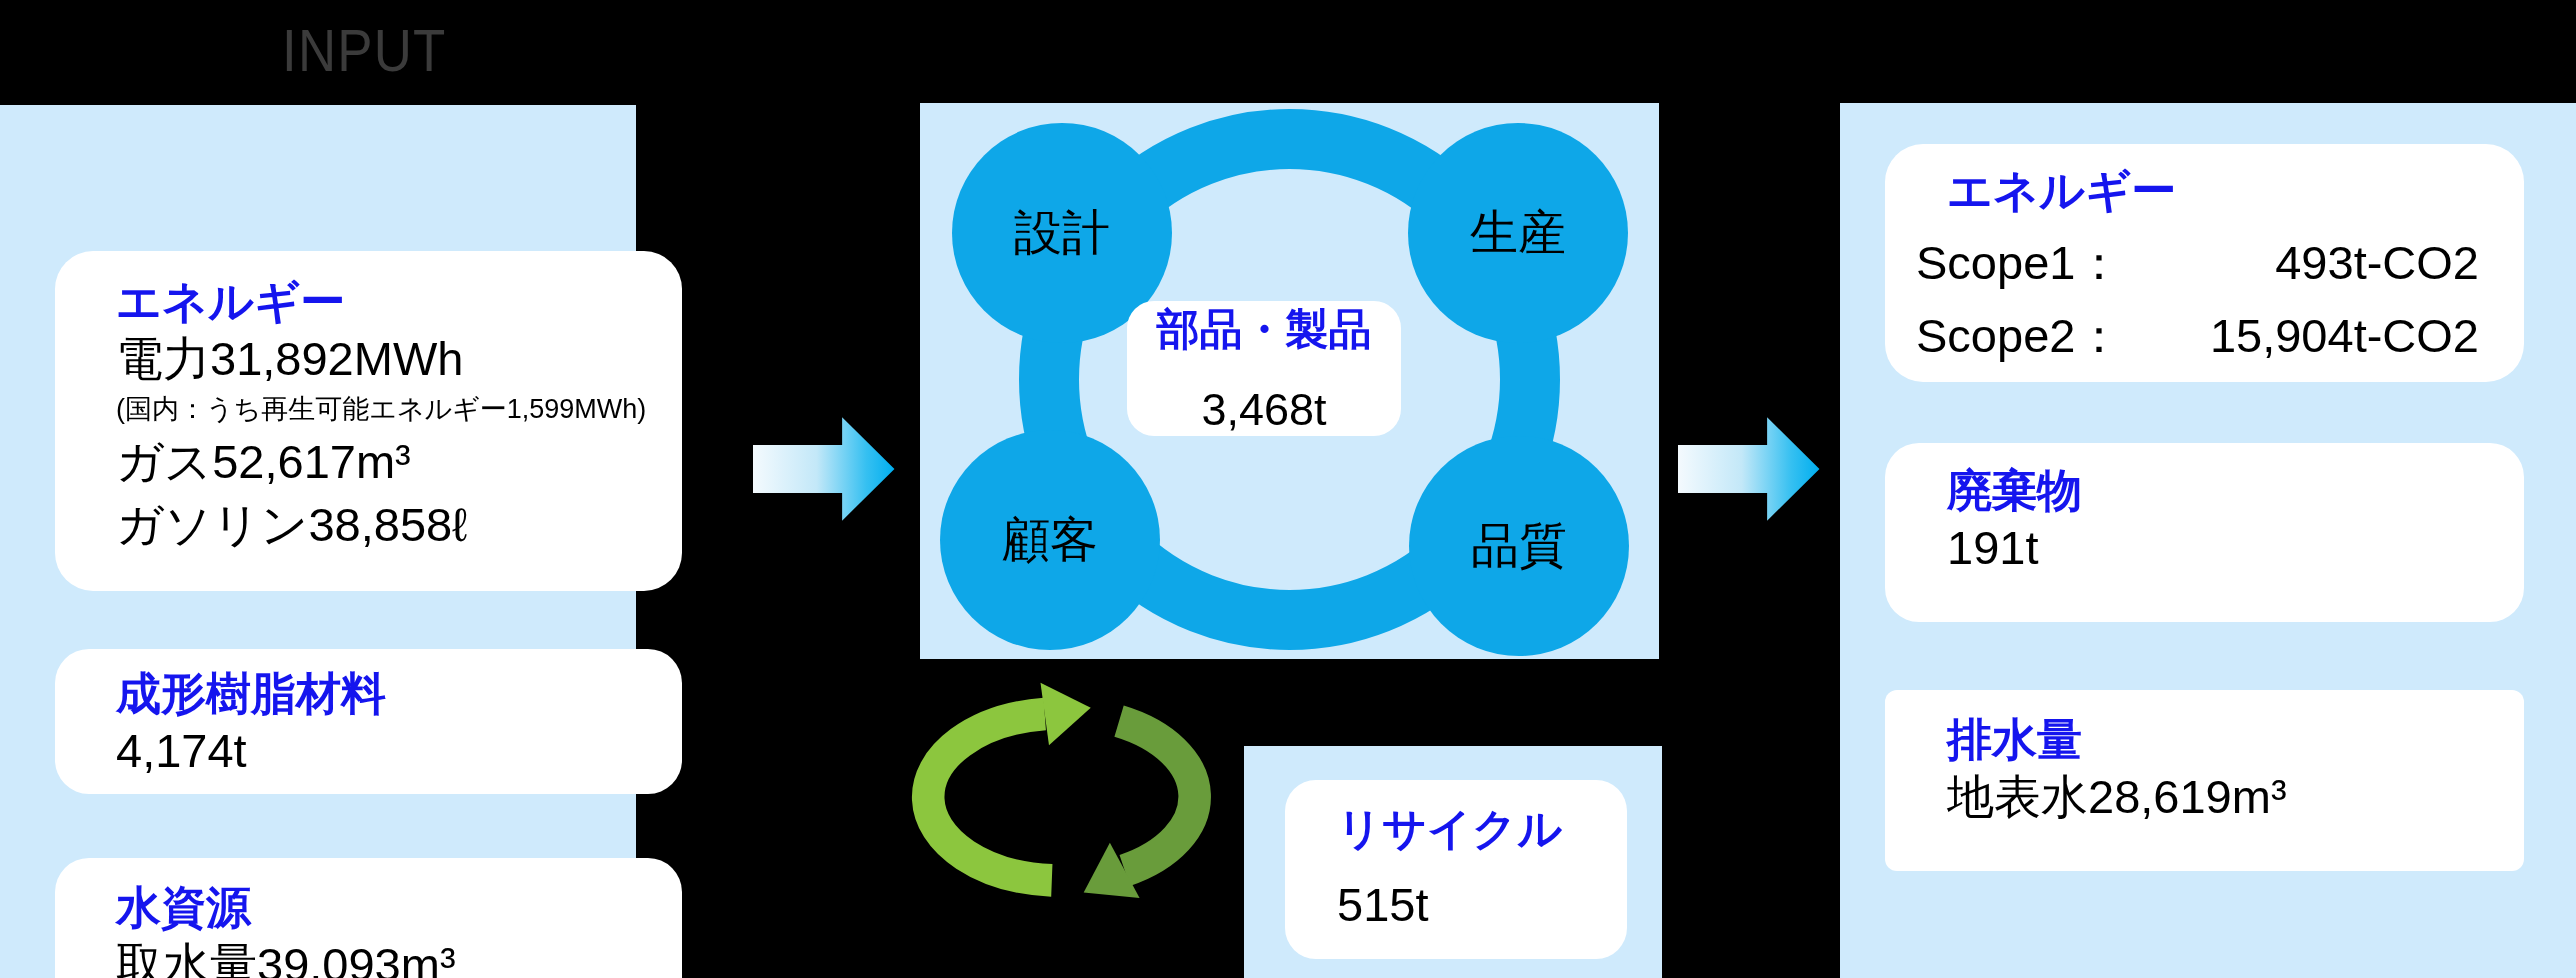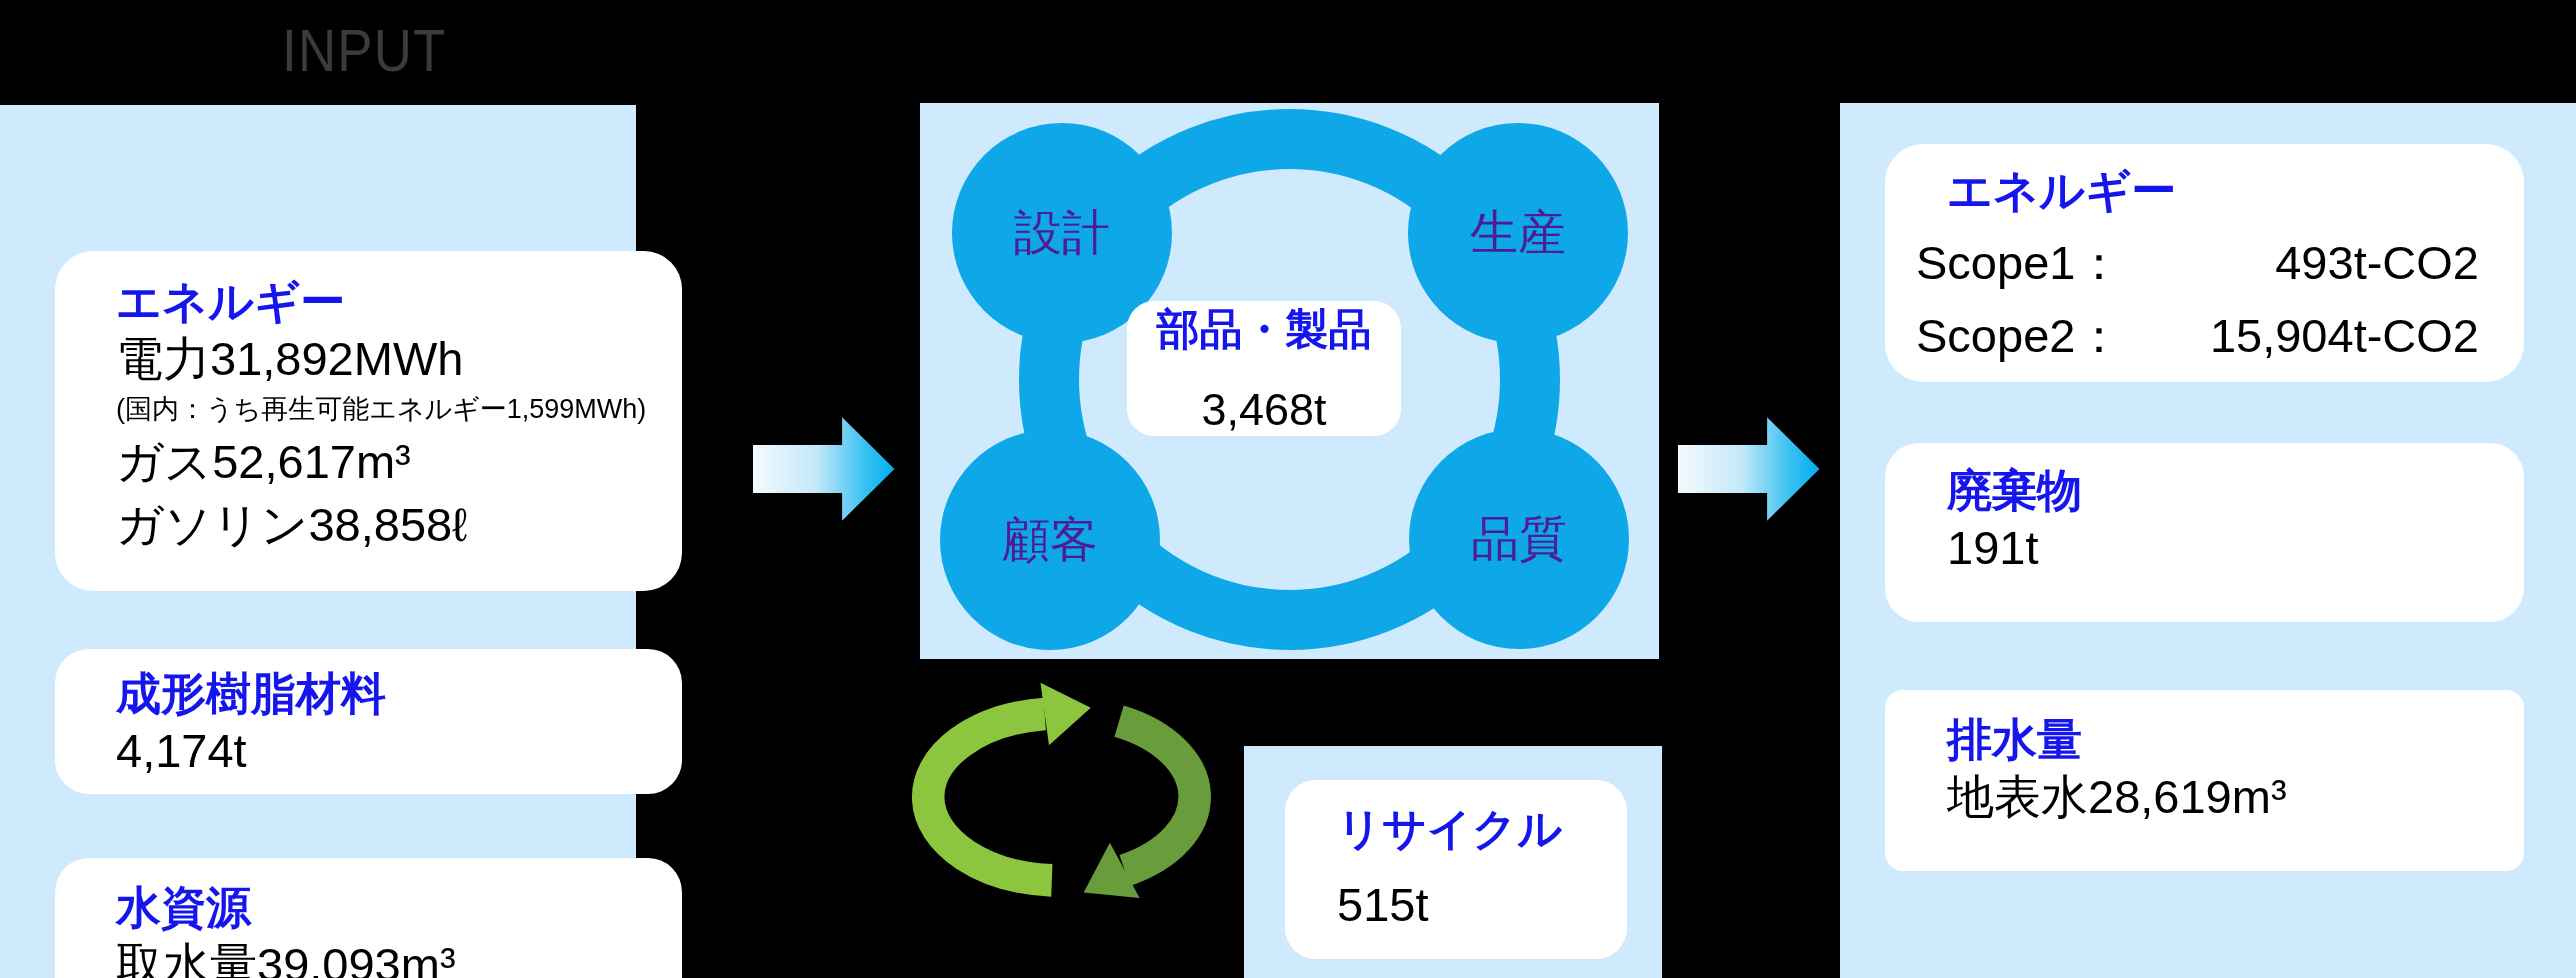--- a/index.html
+++ b/index.html
@@ -26,21 +26,21 @@
     color:var(--input-gray);transform:scaleX(0.88);transform-origin:left top;white-space:nowrap;
   }
   
   .ring{
     position:absolute;left:99px;top:5.7px;width:541px;height:541px;box-sizing:border-box;
     border:60px solid var(--cyan);border-radius:50%;
   }
   .node{
     position:absolute;width:220px;height:220px;border-radius:50%;background:var(--cyan);
     display:flex;align-items:center;justify-content:center;
-    color:#4c1d95;font-size:48px;white-space:nowrap;
+    color:#000000;font-size:48px;white-space:nowrap;
   }
   .center-box{
     position:absolute;left:207px;top:198px;width:274px;height:135px;border-radius:27px;background:#fff;
     display:flex;flex-direction:column;align-items:center;justify-content:center;gap:5px;
   }
   .center-box .t{font-size:43px;font-weight:bold;color:var(--accent);white-space:nowrap;}
   .center-box .v{font-size:45px;color:#000;white-space:nowrap;margin-top:20px;}
   
   .srow{display:flex;width:563px;font-size:47px;line-height:1.55;color:#000;white-space:nowrap;}
   .srow .v{margin-left:auto;}
@@ -88,21 +88,21 @@
     <div class="ring"></div>
     <div class="node" style="left:32px;top:20px;">
       <span>設計</span>
     </div>
     <div class="node" style="left:488px;top:20px;">
       <span>生産</span>
     </div>
     <div class="node" style="left:20px;top:327px;">
       <span>顧客</span>
     </div>
-    <div class="node" style="left:489px;top:326px;text-align:right;">
+    <div class="node" style="left:489px;top:333px;text-align:right;">
       <span>品質</span>
     </div>
     <div class="center-box">
       <div class="t">部品・製品</div>
       <div class="v">3,468t</div>
     </div>
   </section>
 
   <svg style="position:absolute;left:1678px;top:415px;" width="145" height="108" viewBox="0 0 205 152">
     <defs>
@@ -141,20 +141,20 @@
         <span class="l">Scope2：</span>
         <span class="v">15,904t-CO2</span>
       </div>
     </article>
 
     <article class="card" style="left:45px;top:340px;width:639px;height:179px;border-radius:34px;padding:21px 0 0 62px;">
       <h3>廃棄物</h3>
       <div class="big">191t</div>
     </article>
 
-    <article class="card" style="left:45px;top:587px;width:639px;height:181px;border-radius:18px;padding:23px 0 0 62px;">
+    <article class="card" style="left:45px;top:587px;width:639px;height:181px;border-radius:12px;padding:23px 0 0 62px;">
       <h3>排水量</h3>
       <div class="big">地表水28,619m³</div>
     </article>
   </section>
 
 </div>
 
 
 </body></html>

